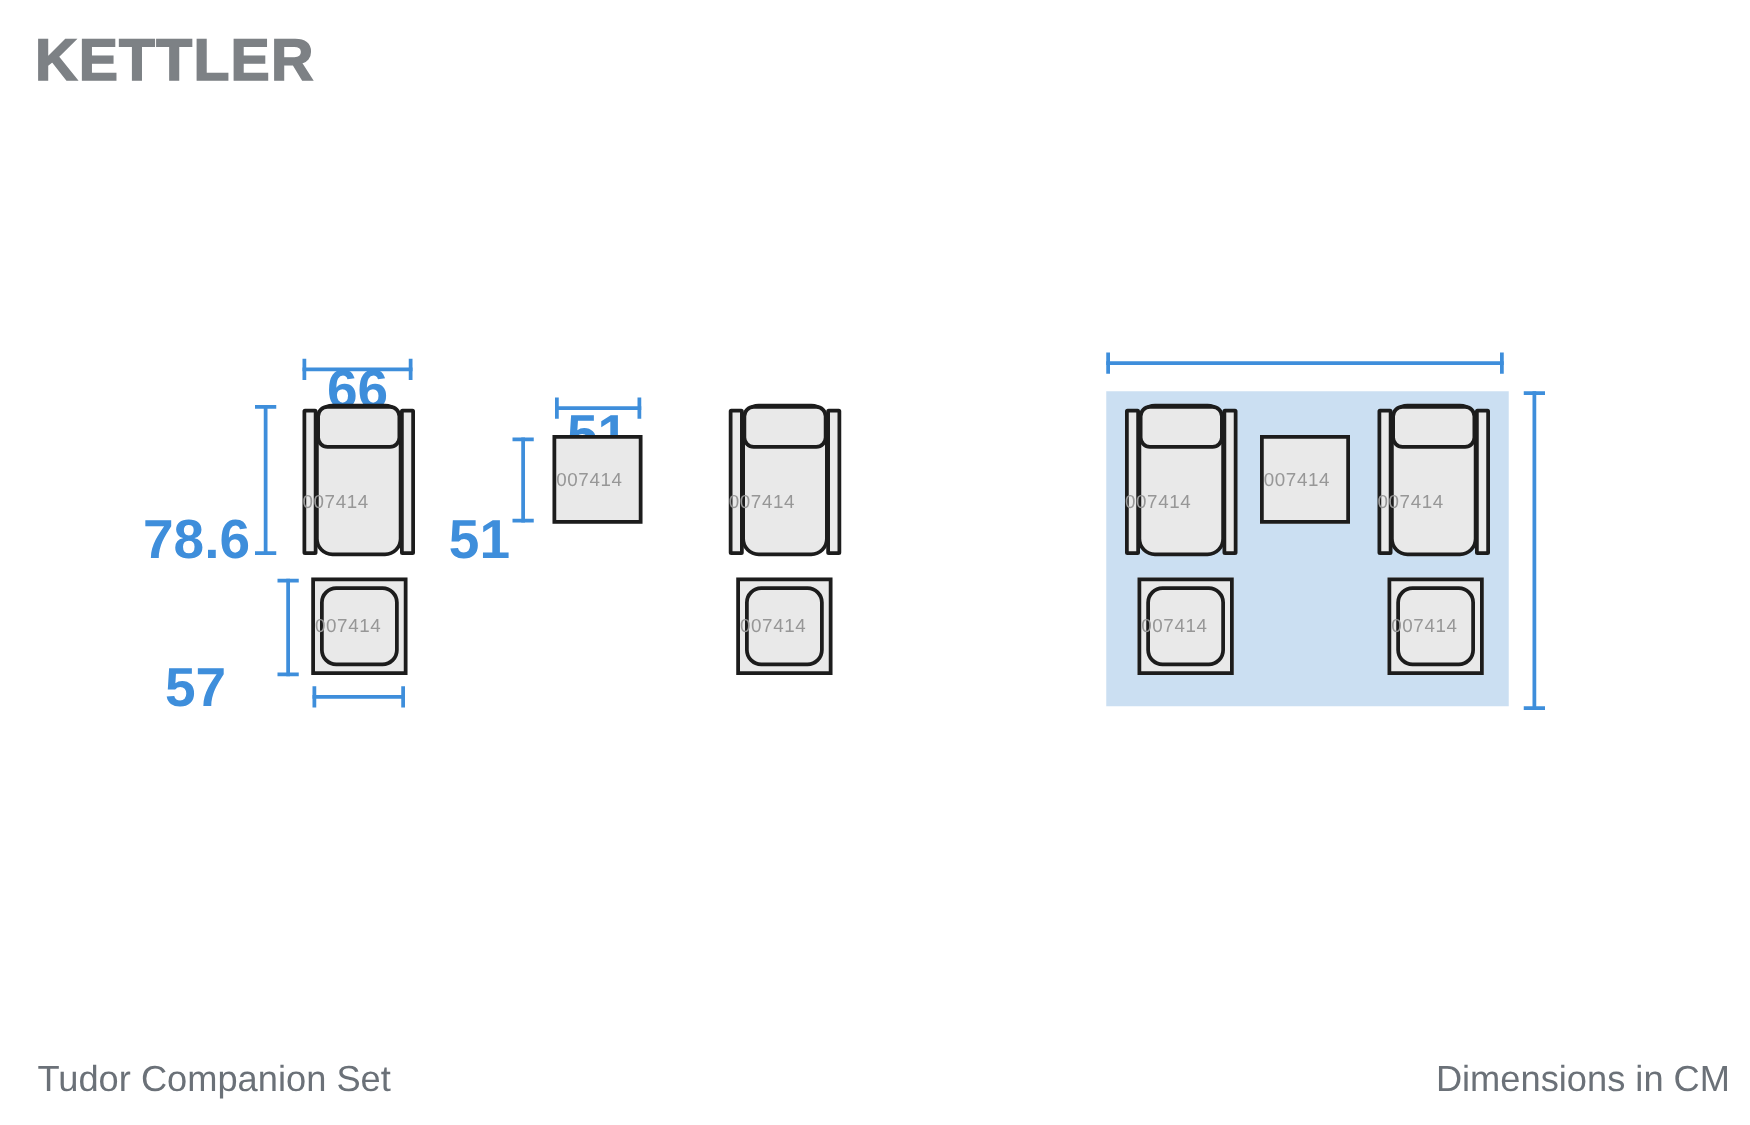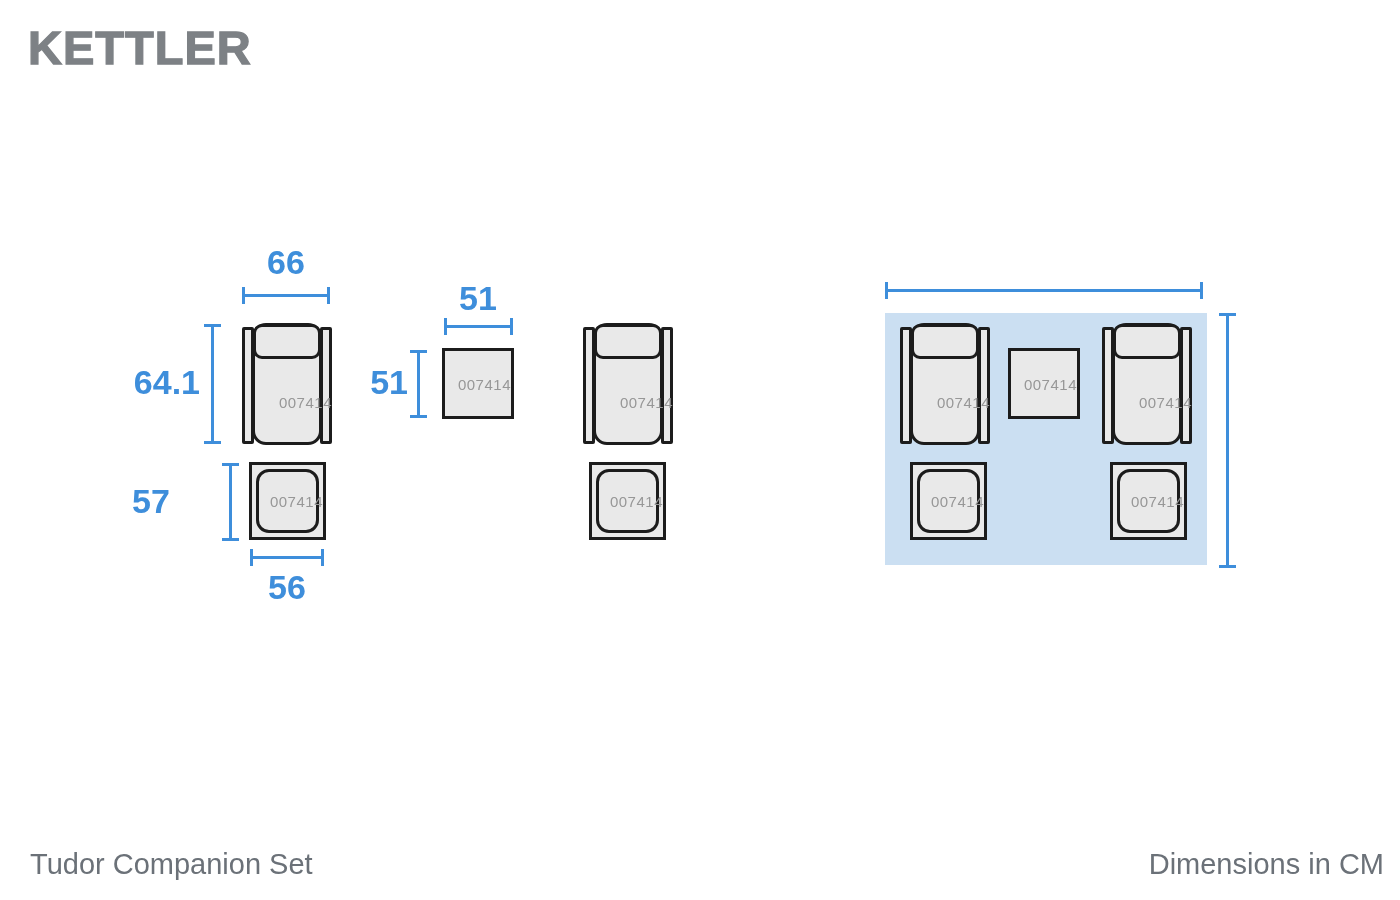--- a/index.html
+++ b/index.html
@@ -26,33 +26,33 @@
 
   
   .dim-h{position:absolute;height:3px;background:var(--accent);}
   .dim-h::before,.dim-h::after{content:"";position:absolute;top:-7px;width:3px;height:17px;background:var(--accent);}
   .dim-h::before{left:0;}
   .dim-h::after{right:0;}
   .dim-v{position:absolute;width:3px;background:var(--accent);}
   .dim-v::before,.dim-v::after{content:"";position:absolute;left:-7px;height:3px;width:17px;background:var(--accent);}
   .dim-v::before{top:0;}
   .dim-v::after{bottom:0;}
-  .dim-label{position:absolute;font-size:34px;font-weight:600;color:var(--accent);line-height:1.15;}
+  .dim-label{position:absolute;font-size:44px;font-weight:600;color:var(--accent);line-height:1.15;margin-top:44px;}
 
   
   .chair{position:absolute;width:90px;height:122px;}
   .chair .arm{position:absolute;top:4px;width:12px;height:117px;background:var(--fill);border:3px solid var(--line);border-radius:2px;}
   .arm-left{left:0;}
   .arm-right{right:0;}
   .chair .seat{position:absolute;left:10px;top:0;width:70px;height:122px;background:var(--fill);border:3px solid var(--line);border-radius:14px;}
   .chair .backrest{position:absolute;left:11px;top:1px;width:68px;height:35px;background:var(--fill);border:3px solid var(--line);border-radius:9px;}
   .stool{position:absolute;width:77px;height:78px;background:var(--fill);border:3px solid var(--line);}
   .stool .stool-inner{position:absolute;left:4px;top:4px;right:4px;bottom:4px;background:var(--fill);border:3px solid var(--line);border-radius:13px;}
   .table-piece{position:absolute;width:72px;height:71px;background:var(--fill);border:3px solid var(--line);}
-  .code{position:absolute;left:0;right:0;top:50%;transform:translateY(-50%);text-align:right;font-size:15px;letter-spacing:0.5px;color:var(--code);}
+  .code{position:absolute;left:0;right:0;top:50%;transform:translateY(-50%);text-align:left;font-size:15px;letter-spacing:0.5px;color:var(--code);}
   .chair .code{top:79px;}
 
   
   .set-bg{left:885px;top:313px;width:322px;height:252px;background:var(--setbg);}
 
   
   .pos-chair1{left:242px;top:323px;}
   .pos-stool1{left:249px;top:462px;}
   .pos-table1{left:442px;top:348px;}
   .pos-chair2{left:583px;top:323px;}
@@ -82,39 +82,38 @@
 </style>
 </head>
 <body>
 
 <div class="canvas">
 
   <div class="brand">KETTLER</div>
 
   <div class="dim-label pos-lbl-chair-w">66</div>
   <div class="dim-h pos-dim-chair-w"></div>
-  <div class="dim-label pos-lbl-chair-d">64.1</div>
+  <div class="dim-label pos-lbl-chair-d">78.6</div>
   <div class="dim-v pos-dim-chair-d"></div>
 
   <div class="chair pos-chair1">
     <div class="arm arm-left"></div>
     <div class="arm arm-right"></div>
     <div class="seat"></div>
     <div class="backrest"></div>
     <div class="code">007414</div>
   </div>
 
   <div class="dim-label pos-lbl-stool-d">57</div>
   <div class="dim-v pos-dim-stool-d"></div>
   <div class="stool pos-stool1">
     <div class="stool-inner"></div>
     <div class="code">007414</div>
   </div>
   <div class="dim-h pos-dim-stool-w"></div>
-  <div class="dim-label pos-lbl-stool-w">56</div>
 
   <div class="dim-label pos-lbl-table-w">51</div>
   <div class="dim-h pos-dim-table-w"></div>
   <div class="dim-label pos-lbl-table-d">51</div>
   <div class="dim-v pos-dim-table-d"></div>
   <div class="table-piece pos-table1">
     <div class="code">007414</div>
   </div>
 
   <div class="chair pos-chair2">

